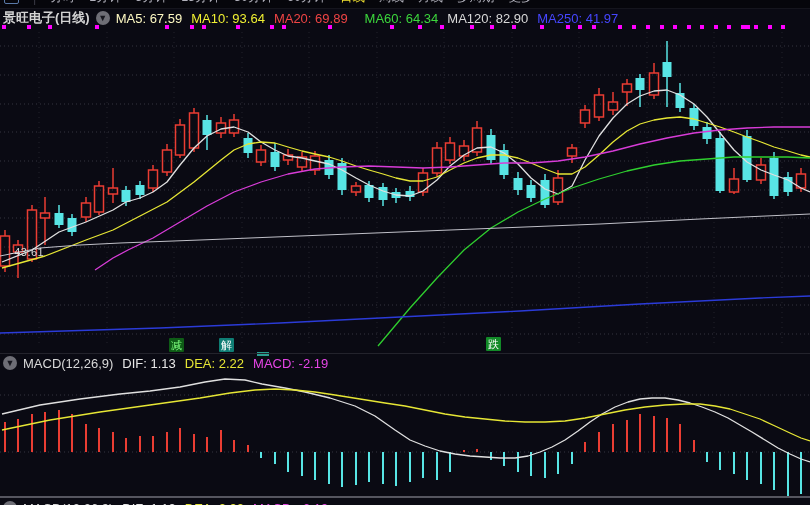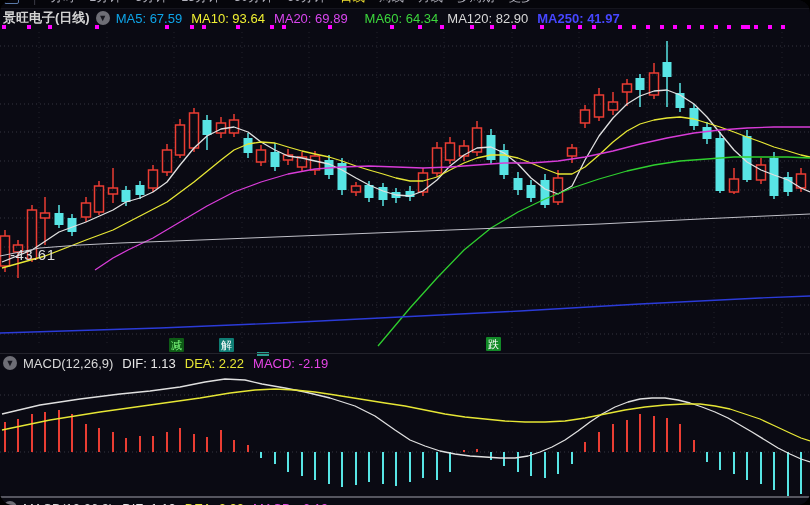--- a/index.html
+++ b/index.html
@@ -1,37 +1,37 @@
 <!DOCTYPE html>
 <html><head>
 <meta charset="utf-8">
 <style>
   html,body{margin:0;padding:0;background:#000;}
   .screen{position:relative;width:810px;height:505px;background:#0a0a13;overflow:hidden;
-          font-family:"Liberation Sans",sans-serif;border-radius:13px;-webkit-font-smoothing:antialiased;}
+          font-family:"Liberation Sans",sans-serif;-webkit-font-smoothing:antialiased;}
   
   .toolbar{position:absolute;top:-13px;left:0;width:810px;height:21px;display:flex;align-items:center;
            gap:14px;padding-left:4px;font-size:12.5px;color:#b2b2bc;background:#06060b;
            border-bottom:1px solid #15151d;white-space:nowrap;}
   .tb-icon{width:13px;height:11px;border:1px solid #5a7aa8;border-radius:2px;flex:0 0 auto;}
   .tb-sep{color:#3a3a44;}
   .tb-item{cursor:pointer;}
   .tb-item.active{color:#f0e030;}
   .tb-caret{font-size:9px;color:#9a9aa4;margin-left:-9px;}
   
   .title-row{position:absolute;top:8px;left:0;width:810px;height:20px;display:flex;align-items:center;
              font-size:13px;color:#d8d8d8;white-space:nowrap;}
   .stock-name{margin-left:3px;font-weight:bold;color:#d4d4d4;}
   .circle-chevron{width:14px;height:14px;border-radius:50%;background:#6e6e76;color:#16161e;
                   font-size:9px;line-height:14px;text-align:center;margin:0 6px 0 6px;cursor:pointer;}
   .ma-item{margin-right:9px;}
   
   svg.canvas{position:absolute;left:0;top:0;}
   
-  .price-label{position:absolute;left:10px;top:246px;font-size:15px;color:#dcdcdc;letter-spacing:0.5px;}
+  .price-label{position:absolute;left:10px;top:246px;font-size:11px;color:#dcdcdc;letter-spacing:0.5px;}
   
   .badge{position:absolute;font-size:11px;line-height:14px;width:15px;height:14px;text-align:center;
          border-radius:1px;}
   
   .macd-header{position:absolute;left:0;width:810px;height:18px;display:flex;align-items:center;
                font-size:13px;white-space:nowrap;}
   .macd-header .seg{margin-right:9px;}
   .hdr1{top:353px;border-top:1px solid #23232c;}
   .hdr2-clip{position:absolute;top:497px;left:0;width:810px;height:8px;overflow:hidden;}
   .hdr2-clip .macd-header{position:relative;top:2px;}
@@ -58,26 +58,26 @@
         <span class="tb-item">多周期</span>
         <span class="tb-item">更多</span>
         <span class="tb-caret">▾</span>
       </span>
   </div>
 
   <div class="title-row">
     <span class="stock-name">景旺电子(日线)</span>
     <span class="circle-chevron">▼</span>
     <span id="ma-values" style="display:flex;">
-        <span class="ma-item" style="color: #0ea5e9;">MA5: 67.59</span>
+        <span class="ma-item" style="color: #fef9c3;">MA5: 67.59</span>
         <span class="ma-item" style="color: rgb(240, 240, 50);">MA10: 93.64</span>
-        <span class="ma-item" style="color: #d946ef; text-align: center;">MA20: 69.89</span>
+        <span class="ma-item" style="color: #ef4444; text-align: center;">MA20: 69.89</span>
         <span class="ma-item" style="color: rgb(60, 214, 60); padding-left: 8px;">MA60: 64.34</span>
         <span class="ma-item" style="color: rgb(216, 216, 216);">MA120: 82.90</span>
-        <span class="ma-item" style="color: rgb(70, 70, 255); font-weight: bold;">MA250: 41.97</span>
+        <span class="ma-item" style="color: rgb(70, 70, 255);">MA250: 41.97</span>
       </span>
   </div>
 
   <svg id="chart-svg" class="canvas" width="810" height="505" viewBox="0 0 810 505">
       <line x1="39" x2="39" y1="32" y2="345" stroke="#23232c" stroke-width="1" stroke-dasharray="1 4"></line>
       <line x1="107" x2="107" y1="32" y2="345" stroke="#23232c" stroke-width="1" stroke-dasharray="1 4"></line>
       <line x1="174" x2="174" y1="32" y2="345" stroke="#23232c" stroke-width="1" stroke-dasharray="1 4"></line>
       <line x1="242" x2="242" y1="32" y2="345" stroke="#23232c" stroke-width="1" stroke-dasharray="1 4"></line>
       <line x1="309" x2="309" y1="32" y2="345" stroke="#23232c" stroke-width="1" stroke-dasharray="1 4"></line>
       <line x1="377" x2="377" y1="32" y2="345" stroke="#23232c" stroke-width="1" stroke-dasharray="1 4"></line>

